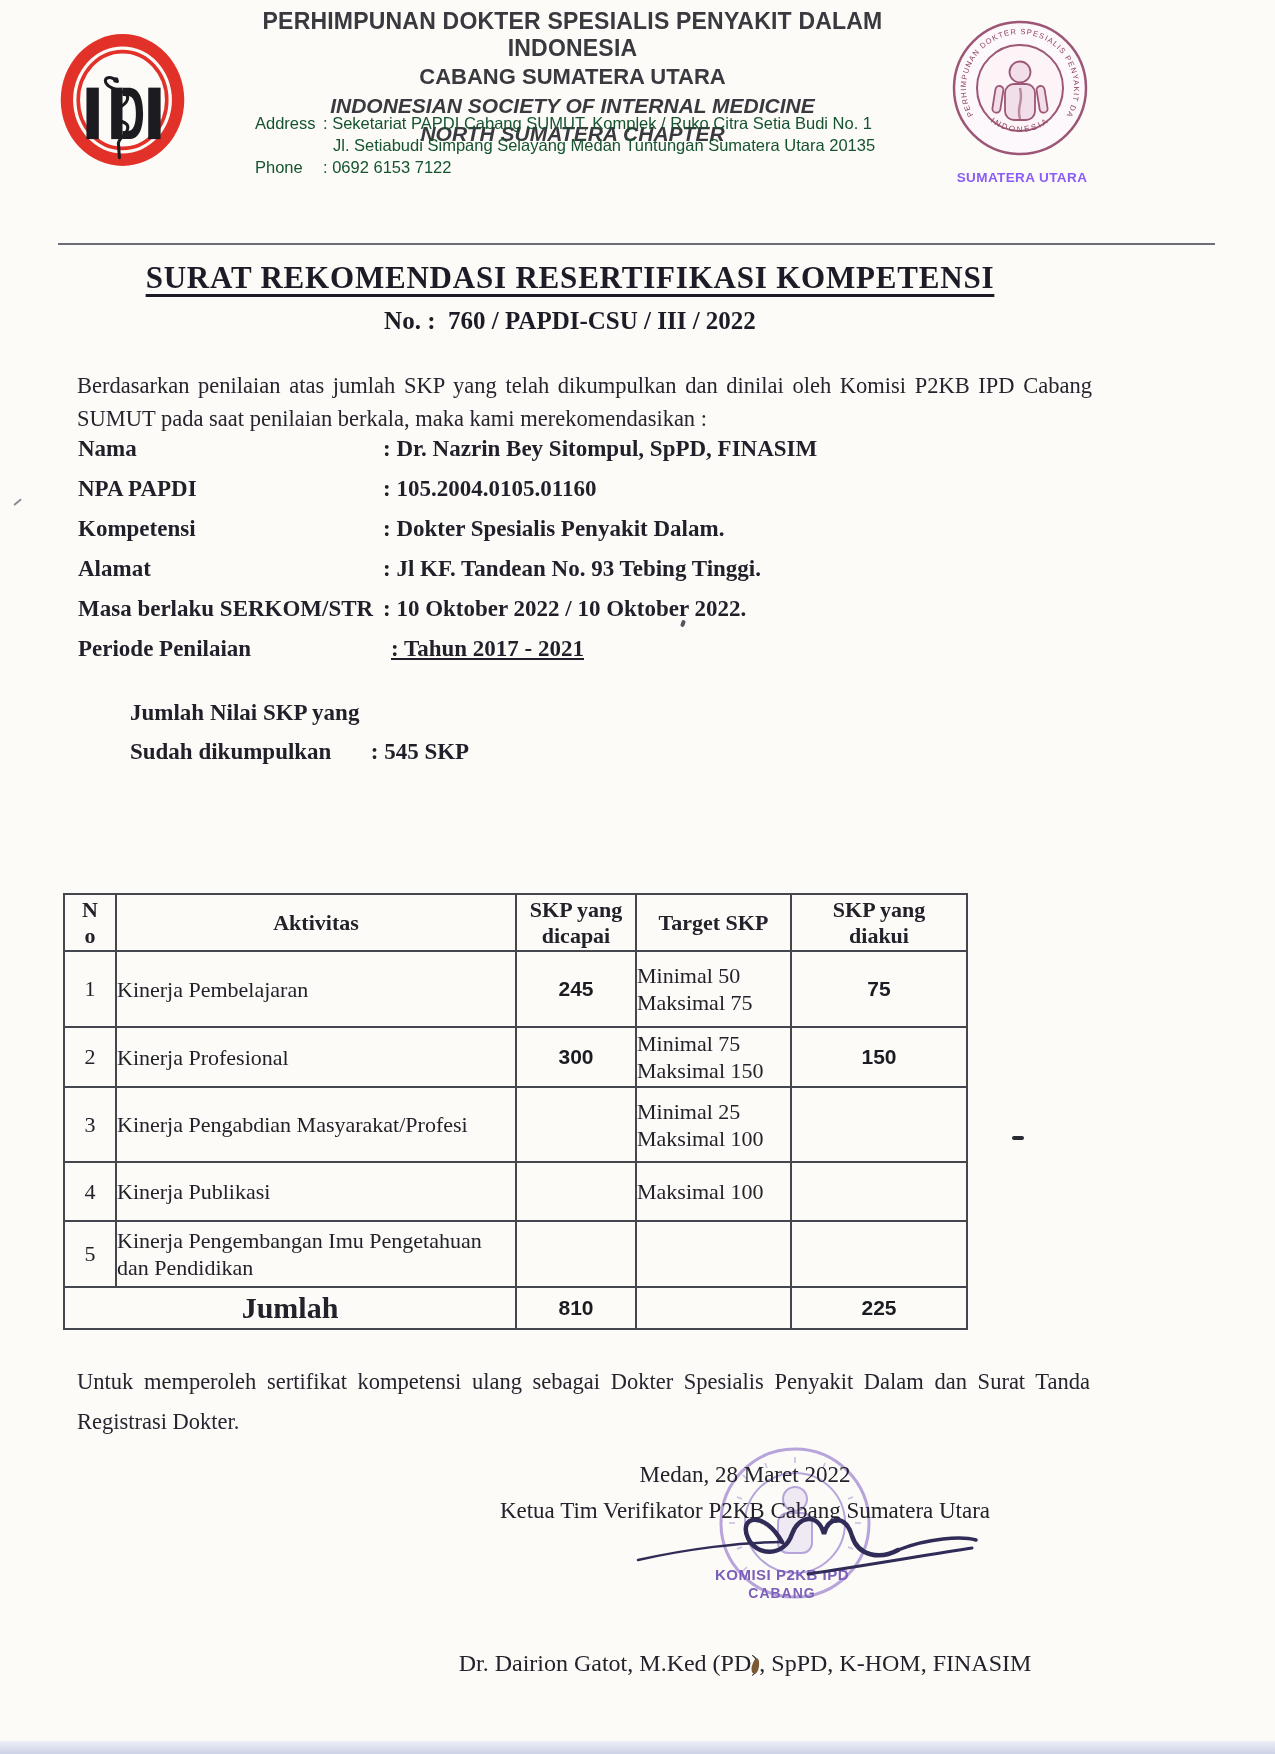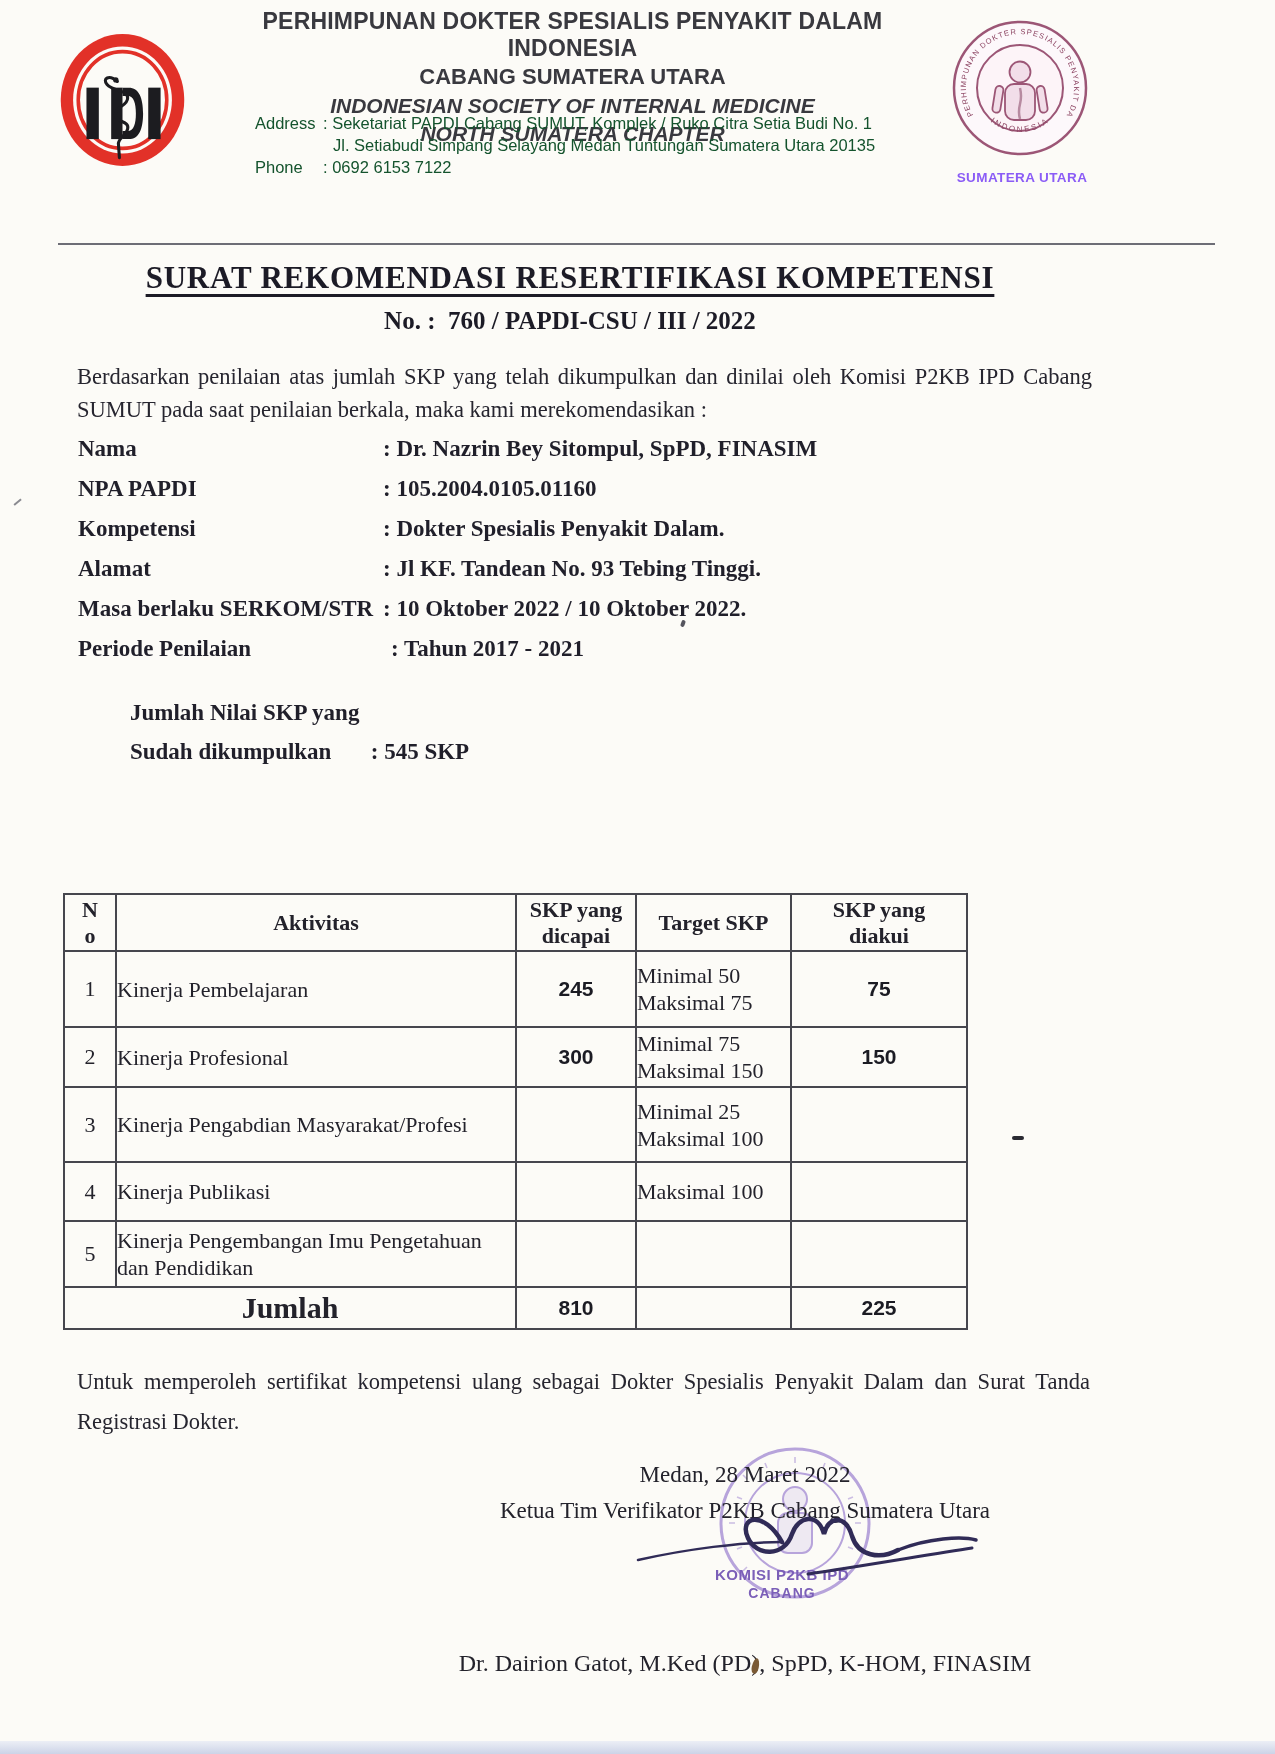--- a/index.html
+++ b/index.html
@@ -27,27 +27,27 @@
                    color:#8b5cf6; letter-spacing:.4px; }
   .lh-rule { position:absolute; left:58px; top:243px; width:1157px; height:2px; background:#6d6d76; }
 
   
   .title-block { position:absolute; left:100px; top:260px; width:940px; text-align:center; color:#1c1b26; }
   .title-heading { font-size:31px; font-weight:bold; letter-spacing:.8px;
                    text-decoration:underline; text-decoration-thickness:3px; text-underline-offset:6px; }
   .title-number { margin-top:11px; font-size:25px; font-weight:bold; white-space:pre; }
 
   
-  .intro { position:absolute; left:77px; top:360px; width:1015px; font-size:22.5px;
+  .intro { position:absolute; left:77px; top:369px; width:1015px; font-size:22.5px;
            line-height:33px; text-align:justify; color:#26252f; }
   .fields { position:absolute; left:78px; top:436px; width:980px; }
   .field-row { position:relative; height:40px; font-size:23px; font-weight:bold; color:#201f2a; }
   .field-row .flabel { position:absolute; left:0; }
   .field-row .fvalue { position:absolute; left:305px; white-space:nowrap; }
-  .field-row .fvalue.shift { left:313px; }
+  .field-row .fvalue.shift { left:313px;text-decoration:underline; }
 
   .skp-summary { position:absolute; left:130px; top:700px; font-size:23px; font-weight:bold; color:#201f2a; }
   .skp-summary .line { height:39px; }
   .skp-summary .slabel { display:inline-block; width:235px; }
 
   
   table.skp { position:absolute; left:63px; top:893px; width:903px; border-collapse:collapse;
               table-layout:fixed; font-size:22px; color:#23222b; }
   table.skp td, table.skp th { border:2px solid #46464e; padding:0; vertical-align:middle; }
   th.h { font-weight:bold; text-align:center; line-height:26px; }

